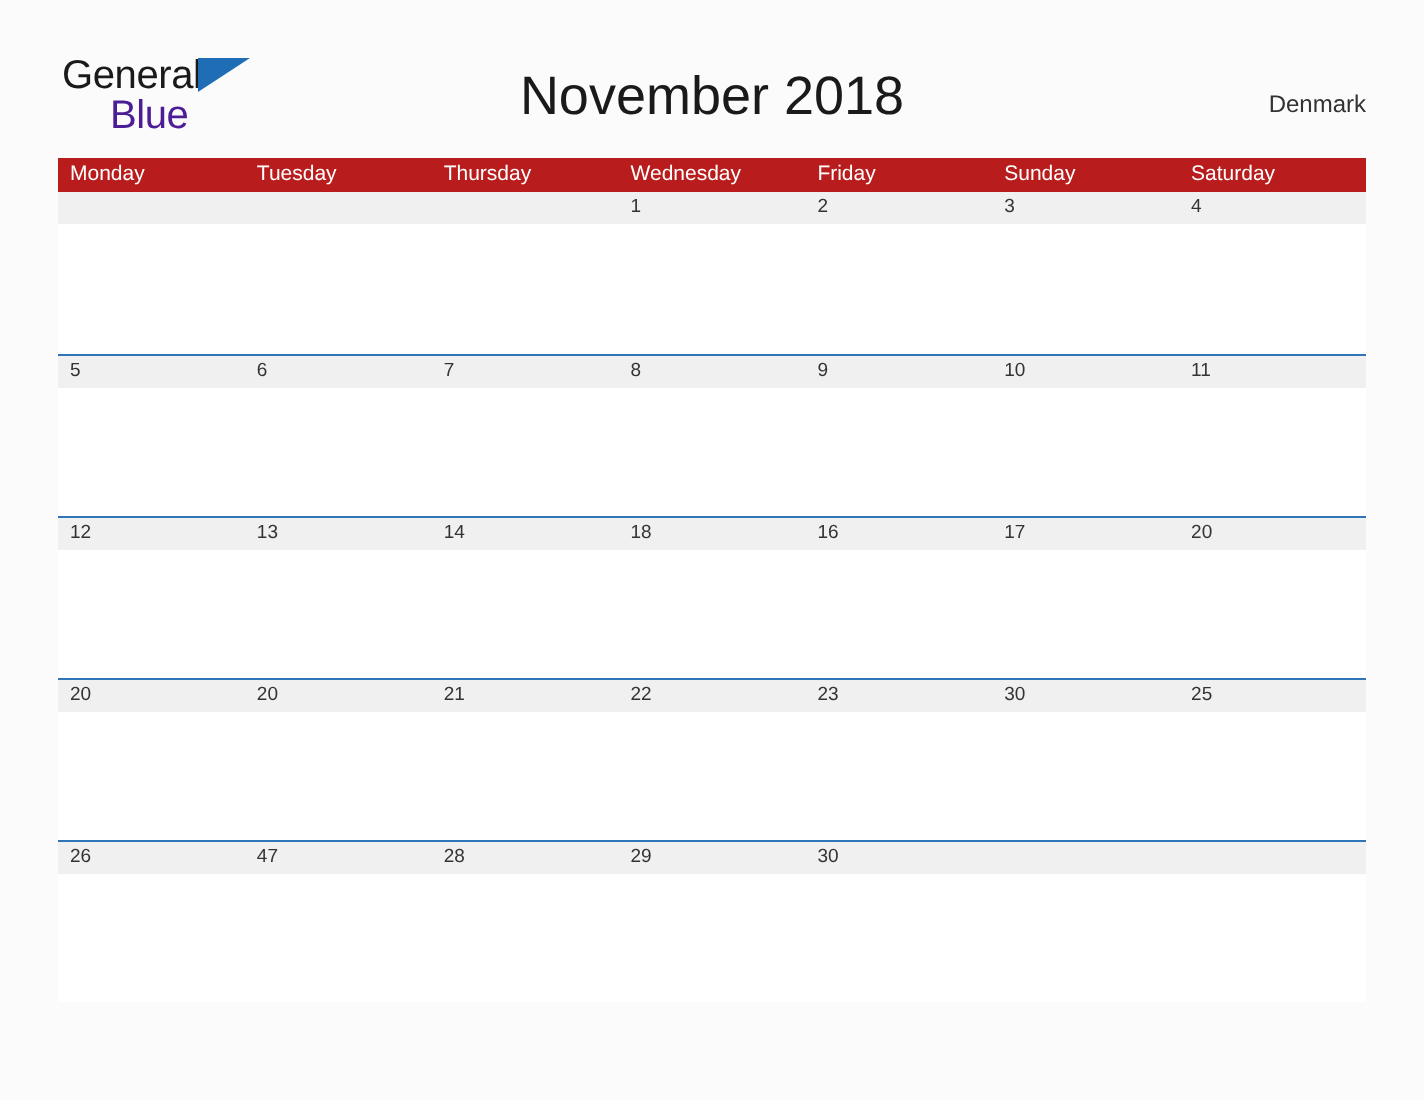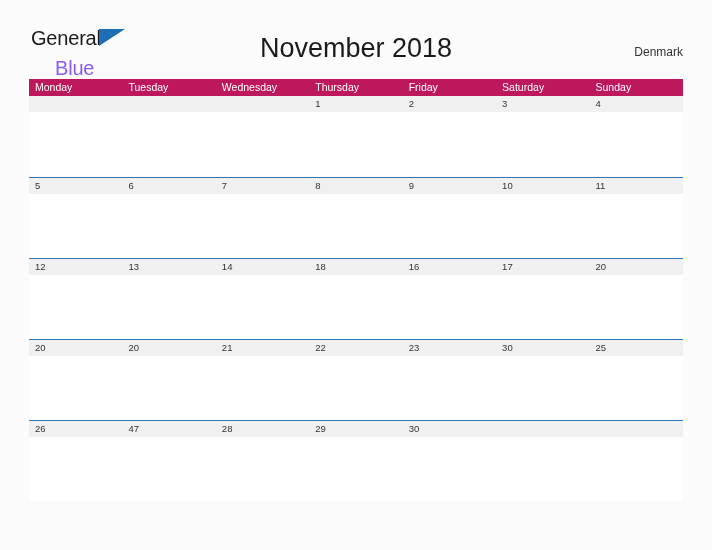--- a/index.html
+++ b/index.html
@@ -50,24 +50,24 @@
     position: absolute;
     left: 68px;
     top: 1px;
     width: 0;
     height: 0;
     border-left: 26px solid #1f6db5;
     border-bottom: 17px solid transparent;
   }
   .logo-row2 {
     position: relative;
-    margin-top: 10px;
+    margin-top: 0;
     margin-left: 24px;
     font-size: 20px;
-    color: #8b5cf6;
+    color: #4c1d95;
     letter-spacing: -0.2px;
   }
 
   .month-title {
     position: absolute;
     left: 0;
     right: 0;
     top: 33px;
     text-align: center;
     font-size: 27px;
@@ -87,21 +87,21 @@
   
   .calendar {
     position: absolute;
     left: 29px;
     top: 79px;
     width: 654px;
   }
 
   .weekday-header {
     display: flex;
-    background: #be185d;
+    background: #b91c1c;
     height: 17px;
   }
   .weekday-cell {
     flex: 1 1 0;
     color: #ffffff;
     font-size: 10.5px;
     line-height: 17px;
     padding-left: 6px;
     box-sizing: border-box;
     white-space: nowrap;
@@ -159,25 +159,25 @@
 
     <div class="region">Denmark</div>
 
   </div>
 
   <div class="calendar">
 
     <div class="weekday-header">
       <div class="weekday-cell">Monday</div>
       <div class="weekday-cell">Tuesday</div>
+      <div class="weekday-cell">Thursday</div>
       <div class="weekday-cell">Wednesday</div>
-      <div class="weekday-cell">Thursday</div>
       <div class="weekday-cell">Friday</div>
+      <div class="weekday-cell">Sunday</div>
       <div class="weekday-cell">Saturday</div>
-      <div class="weekday-cell">Sunday</div>
     </div>
 
     <div class="week-row first">
       <div class="week-band">
         <div class="day-cell empty"></div>
         <div class="day-cell empty"></div>
         <div class="day-cell empty"></div>
         <div class="day-cell">1</div>
         <div class="day-cell">2</div>
         <div class="day-cell">3</div>

